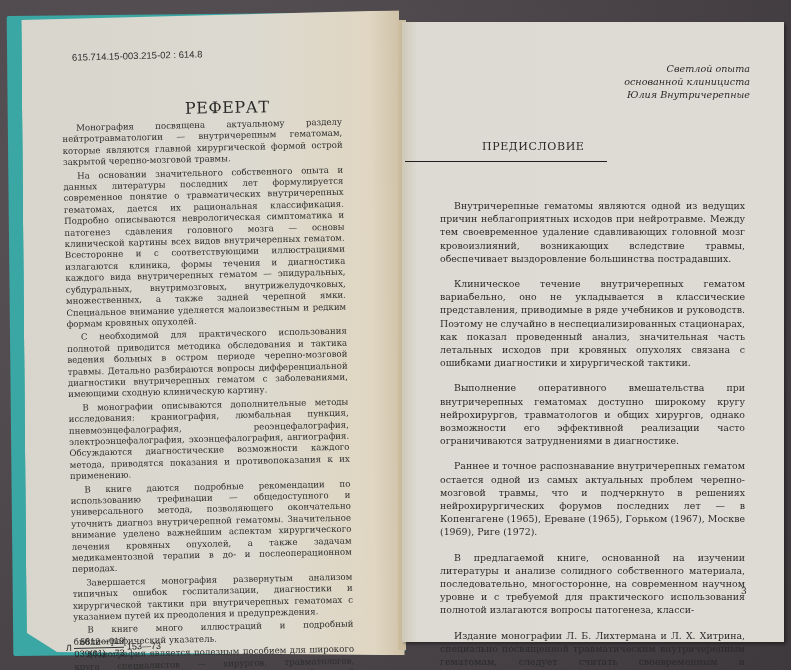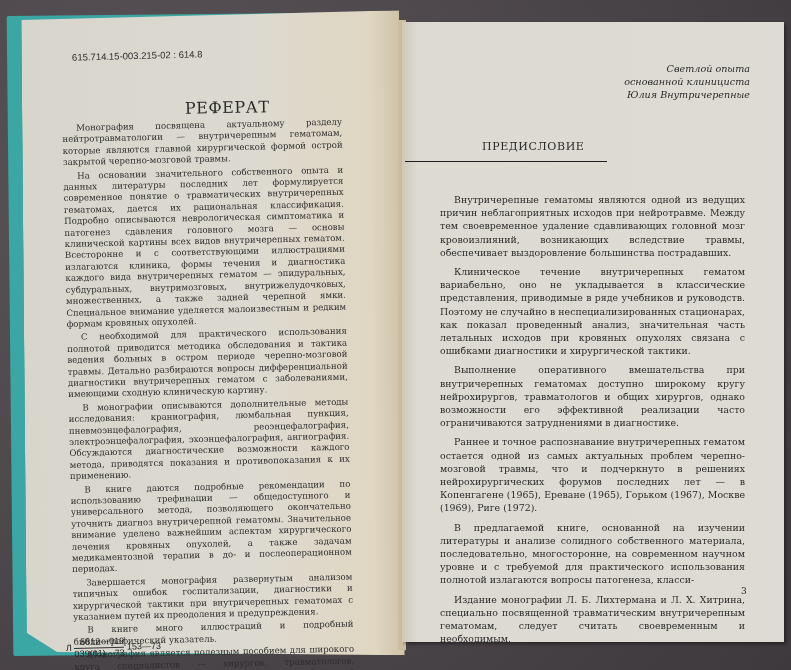--- a/index.html
+++ b/index.html
@@ -21,21 +21,21 @@
   .ref-body{position:absolute;left:62px;top:123px;width:280px;font-size:8.6px;line-height:11.4px;color:#2d2d2d;
     text-align:justify;transform:rotate(-1.3deg);transform-origin:left top;}
   .ref-body p{margin:0 0 2px 0;text-indent:14px;}
   .pubcode{position:absolute;left:66px;top:636px;font-family:"Liberation Sans",sans-serif;font-size:9px;color:#222;transform:rotate(-1.3deg);line-height:11px;}
   .pubcode .num{display:inline-block;vertical-align:middle;}
   .pubcode .top{border-bottom:1px solid #333;display:block;padding-left:6px;}
   .ded{position:absolute;left:560px;top:62px;width:190px;text-align:right;font-style:italic;font-size:9.6px;line-height:13px;color:#2a2a2a;}
   .pref-title{position:absolute;left:442px;top:140px;font-size:11px;color:#2a2a2a;letter-spacing:0.6px;margin-left:40px;}
   .pref-rule{position:absolute;left:405px;top:161px;width:202px;height:1px;background:#1f1f1f;}
   .pref-body{position:absolute;left:440px;top:187px;width:305px;font-size:9.4px;line-height:13.2px;color:#2b2b2b;text-align:justify;}
-  .pref-body p{margin:6px 0 1px 0;text-indent:14px;}
+  .pref-body p{margin:12px 0 1px 0;text-indent:14px;}
   .pagenum{position:absolute;left:741px;top:586px;font-size:9px;color:#2a2a2a;}
 </style>
 </head>
 <body>
 
 <div class="cover"></div>
 <div class="left-page"></div>
 <div class="spine"></div>
 <div class="right-page"></div>
 

